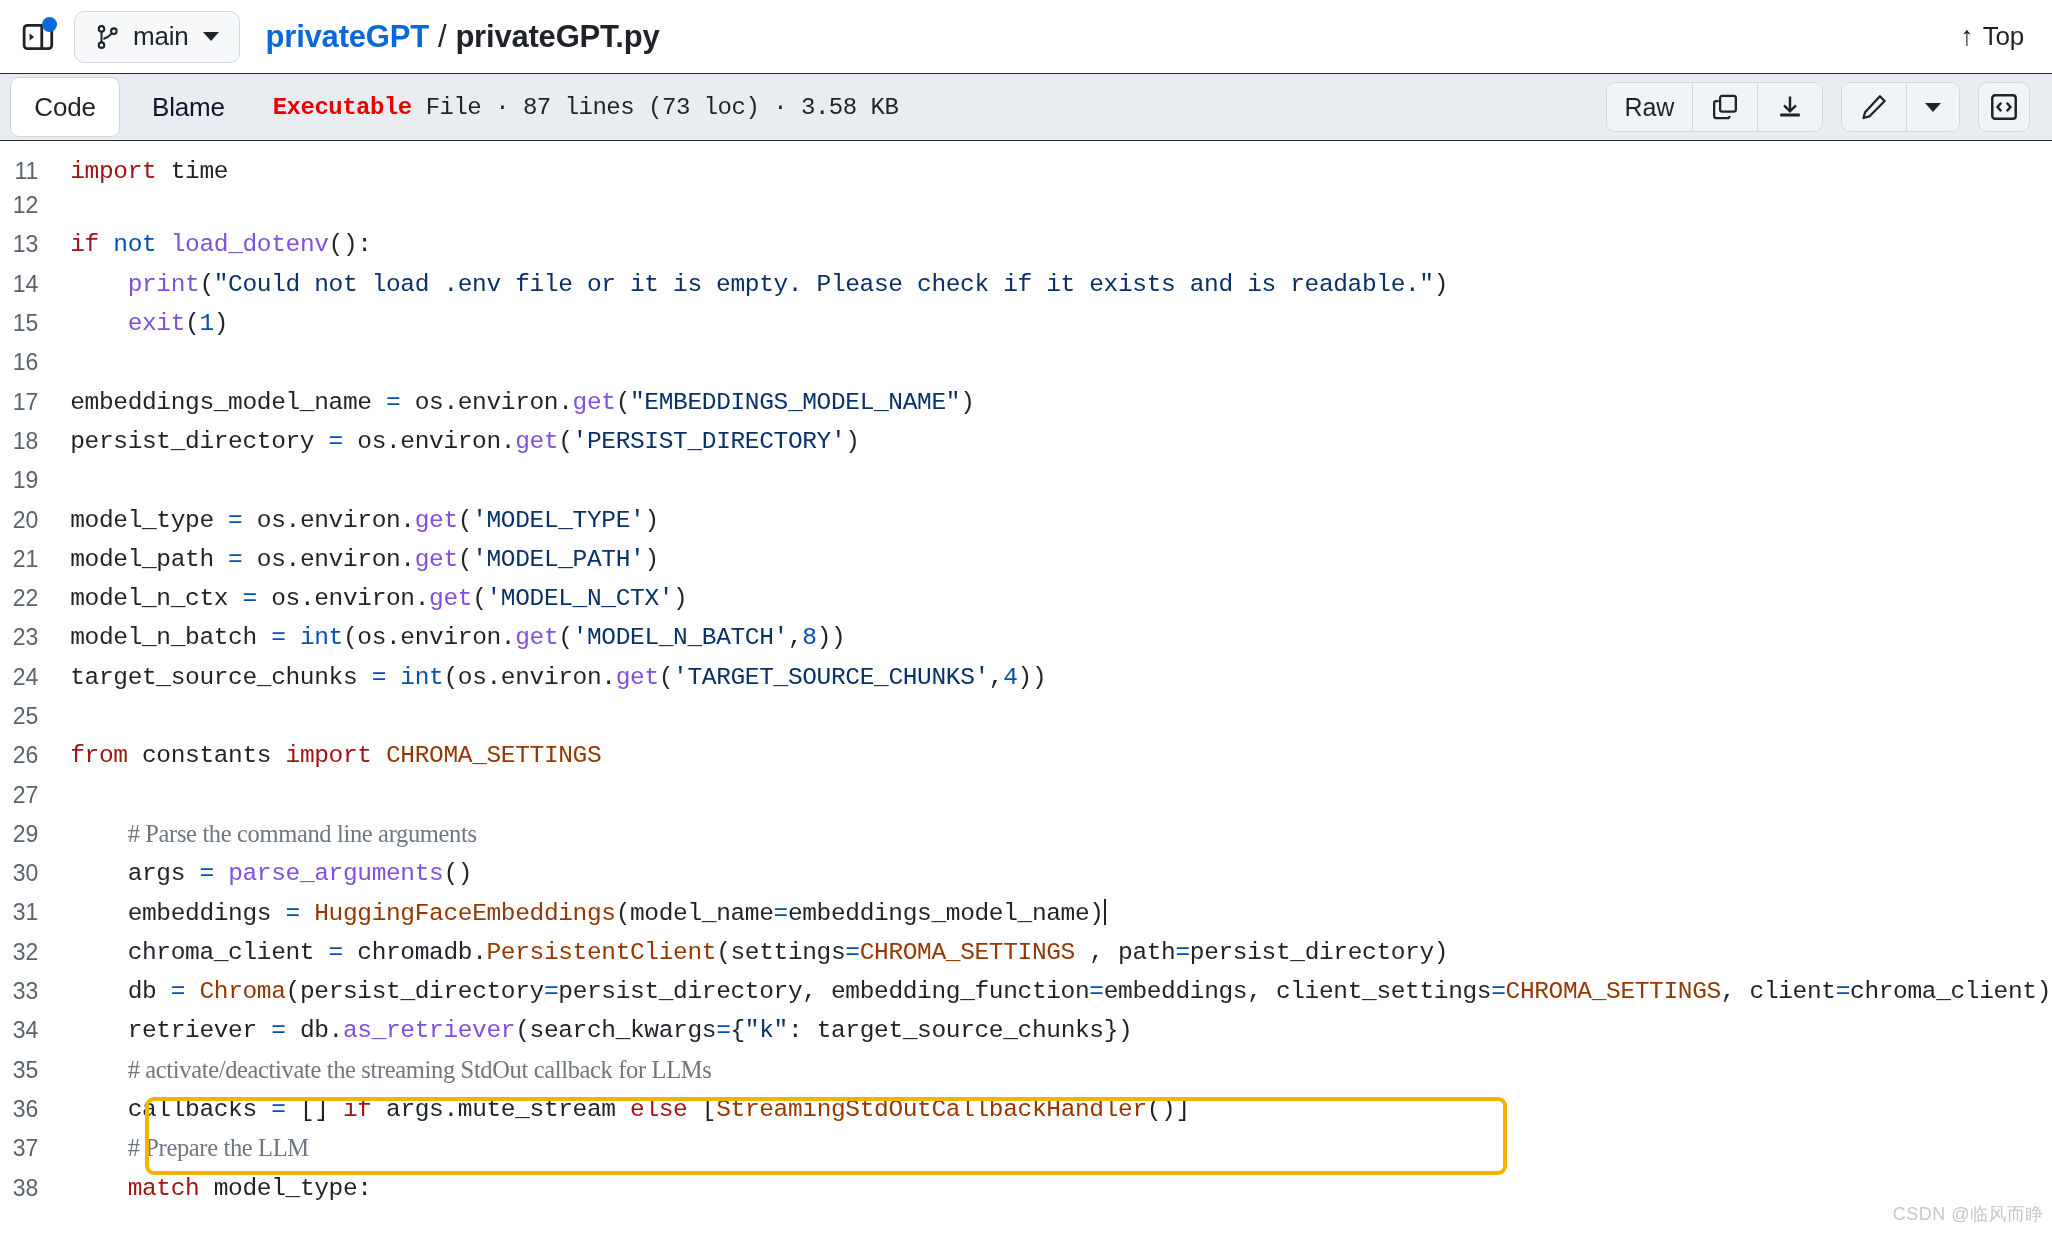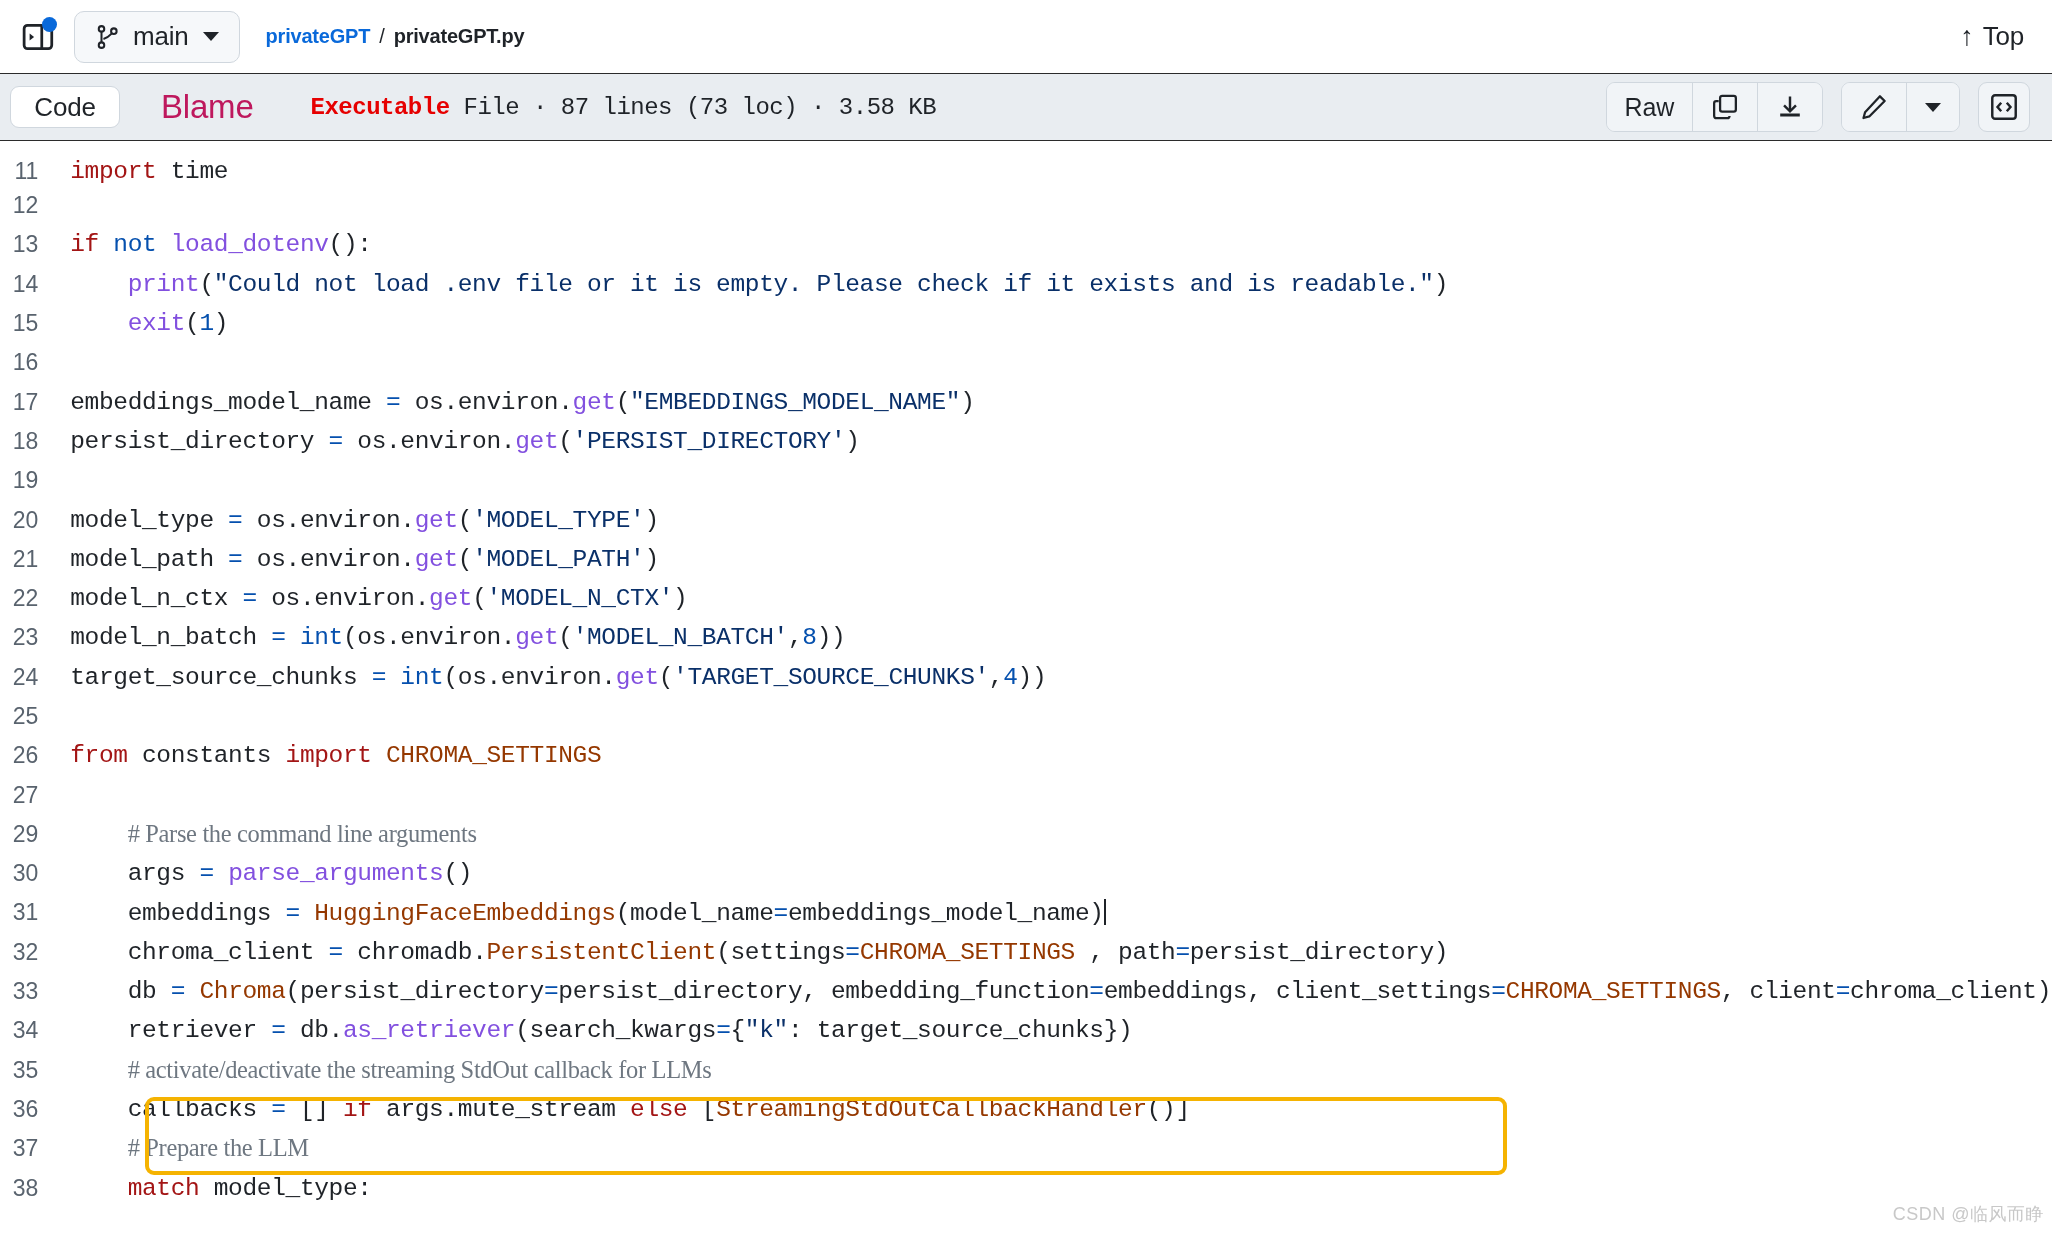--- a/index.html
+++ b/index.html
@@ -53,21 +53,21 @@
     letter-spacing: -0.2px;
   }
   .caret-down {
     width: 0; height: 0;
     border-left: 8px solid transparent;
     border-right: 8px solid transparent;
     border-top: 9px solid #1f2328;
     margin-left: 2px;
   }
   .breadcrumb {
-    font-size: 20px;
+    font-size: 31px;
     display: flex; align-items: baseline; gap: 9px;
     letter-spacing: -0.2px;
   }
   .breadcrumb .repo { color: #0969da; font-weight: 600; }
   .breadcrumb .sep  { color: #1f2328; font-weight: 400; }
   .breadcrumb .file { color: #1f2328; font-weight: 600; }
   .top-link {
     margin-left: auto;
     display: flex; align-items: center; gap: 9px;
     font-size: 26px;
@@ -85,34 +85,34 @@
     height: 68px;
     background: #e9edf1;
     border-top: 1.5px solid #2b2b2b;
     border-bottom: 1.5px solid #2b2b2b;
     display: flex;
     align-items: center;
     padding: 0 22px 0 10px;
     gap: 0;
   }
   .tab-code {
-    height: 42px;
+    height: 60px;
     min-width: 110px;
     padding: 0 22px;
     background: #ffffff;
     border: 1.5px solid #d0d7de;
     border-radius: 9px;
     display: flex; align-items: center; justify-content: center;
     font-size: 26px; color: #1f2328;
     letter-spacing: -0.2px;
   }
   .tab-blame {
-    padding: 0 41px;
-    font-size: 33px;
-    color: #be185d;
+    padding: 0 32px;
+    font-size: 26px;
+    color: #0f172a;
     letter-spacing: -0.2px;
   }
   .file-meta {
     font-family: "Liberation Mono", monospace;
     font-size: 24px;
     color: #1f2328;
     letter-spacing: -0.5px;
     margin-left: 16px;
     white-space: nowrap;
   }

